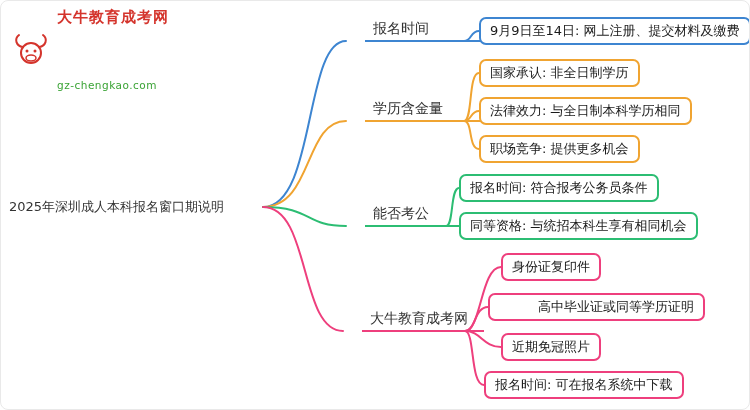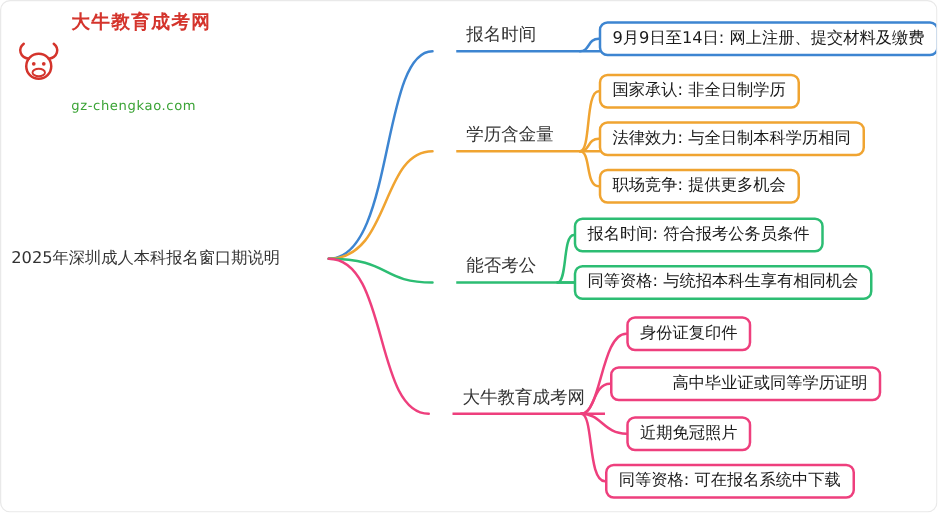--- a/index.html
+++ b/index.html
@@ -99,15 +99,15 @@
   <div class="leaf" id="l10" style="border-color: rgb(240, 164, 49);">国家承认: 非全日制学历</div>
   <div class="leaf" id="l11" style="border-color: rgb(240, 164, 49);">法律效力: 与全日制本科学历相同</div>
   <div class="leaf" id="l12" style="border-color: rgb(240, 164, 49);">职场竞争: 提供更多机会</div>
 
   <div class="leaf" id="l20" style="border-color: rgb(44, 189, 115);">报名时间: 符合报考公务员条件</div>
   <div class="leaf" id="l21" style="border-color: rgb(44, 189, 115);">同等资格: 与统招本科生享有相同机会</div>
 
   <div class="leaf" id="l30" style="border-color: rgb(238, 63, 125);">身份证复印件</div>
   <div class="leaf" id="l31" style="border-color: rgb(238, 63, 125);">高中毕业证或同等学历证明</div>
   <div class="leaf" id="l32" style="border-color: rgb(238, 63, 125);">近期免冠照片</div>
-  <div class="leaf" id="l33" style="border-color: rgb(238, 63, 125);">同等资格: 可在报名系统中下载</div>
+  <div class="leaf" id="l33" style="border-color: rgb(238, 63, 125);">报名时间: 可在报名系统中下载</div>
 
 </div>
 
 </body></html>

